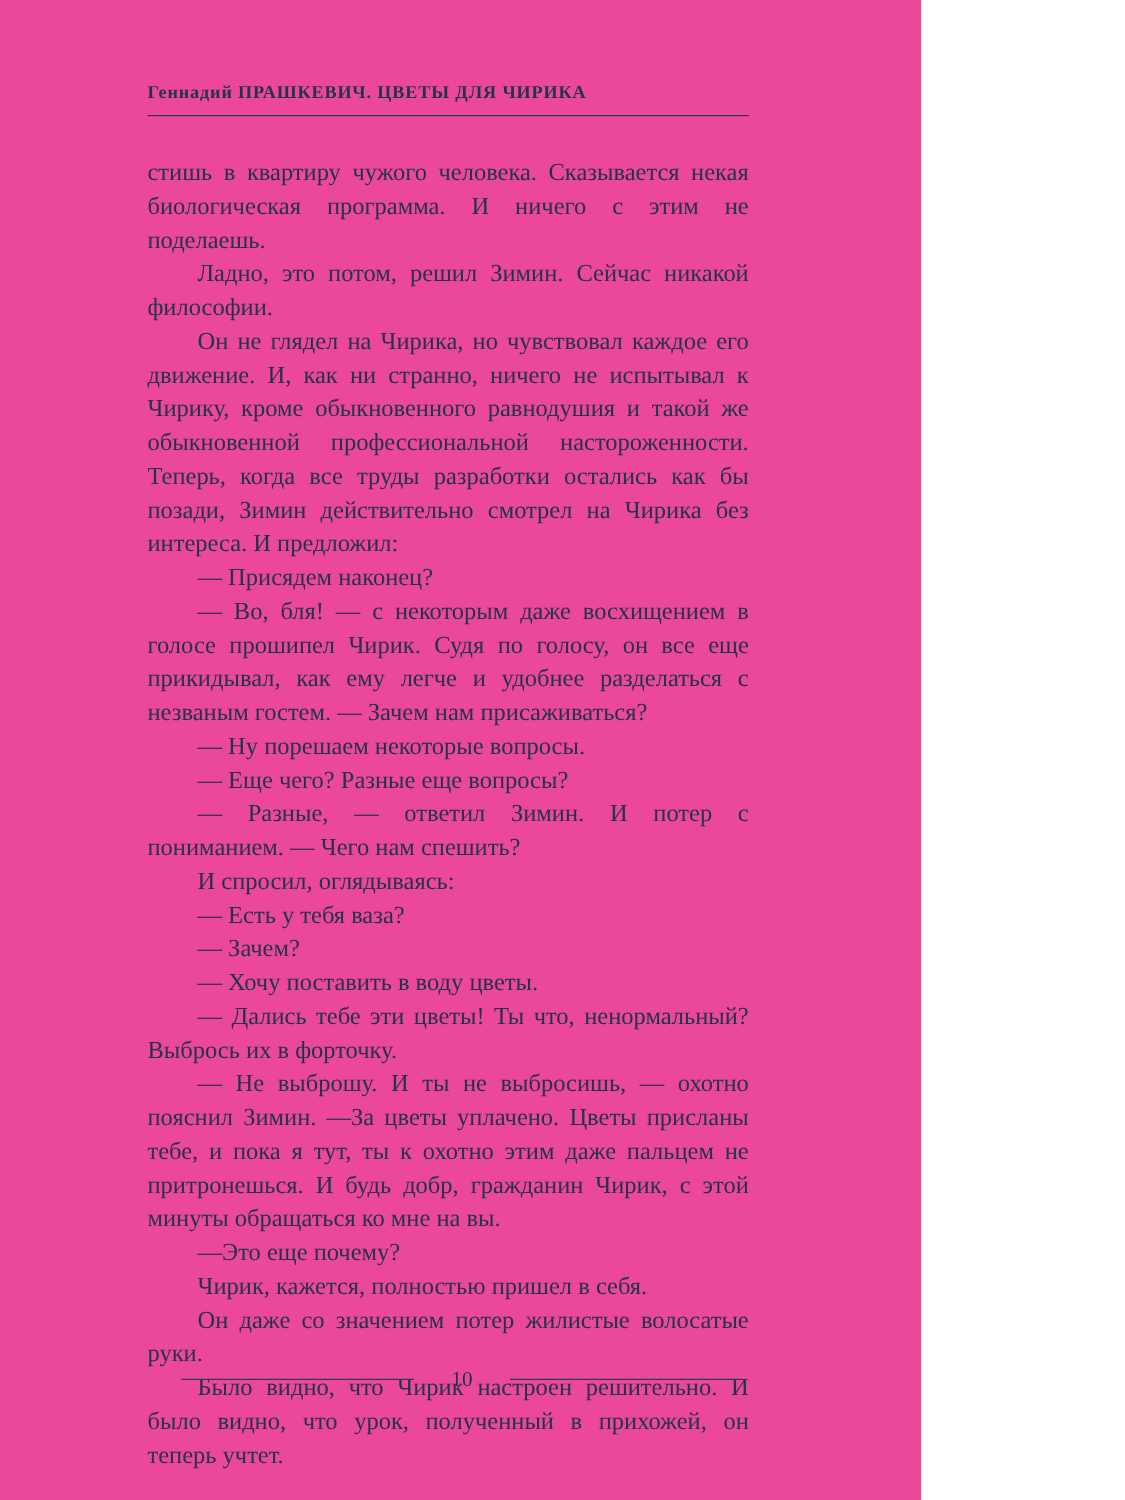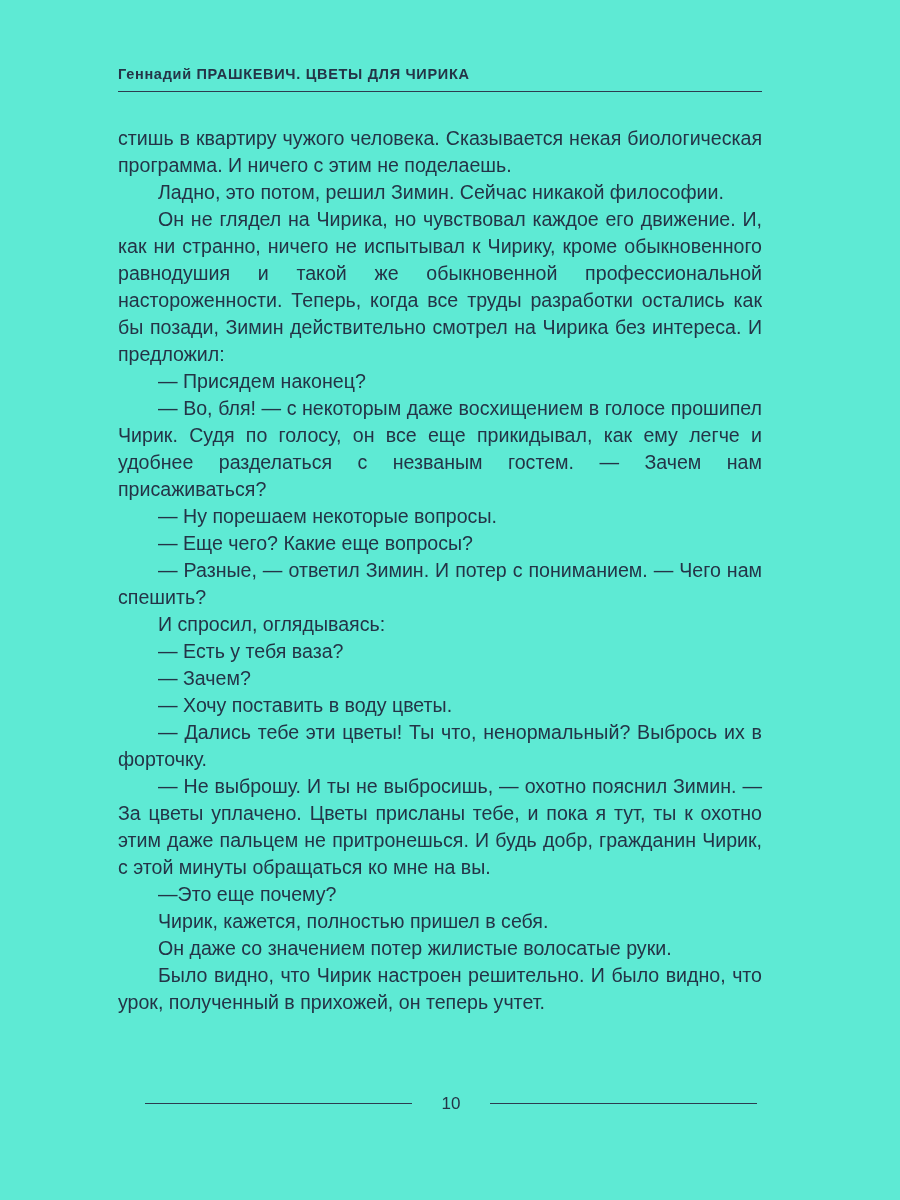--- a/index.html
+++ b/index.html
@@ -2,25 +2,25 @@
 <html lang="ru"><head>
 <meta charset="utf-8">
 <style>
   html, body {
     margin: 0;
     padding: 0;
     background: #ffffff;
   }
   .page {
     position: relative;
-    width: 900px;
+    width: 737px;
     height: 1200px;
-    background: #5eead4;
+    background: #ec4899;
     box-sizing: border-box;
-    font-family: Liberation Sans, sans-serif;
+    font-family: Liberation Serif, serif;
     color: #243447;
     overflow: hidden;
   }
   .running-header {
     position: absolute;
     top: 66px;
     left: 118px;
     right: 138px;
     font-size: 14.5px;
     font-weight: bold;
@@ -75,21 +75,21 @@
     <span>Геннадий ПРАШКЕВИЧ. ЦВЕТЫ ДЛЯ ЧИРИКА</span>
   </header>
 
   <main class="body-text">
     <p class="no-indent">стишь в квартиру чужого человека. Сказывается некая биологическая программа. И ничего с этим не поделаешь.</p>
     <p>Ладно, это потом, решил Зимин. Сейчас никакой философии.</p>
     <p>Он не глядел на Чирика, но чувствовал каждое его движение. И, как ни странно, ничего не испытывал к Чирику, кроме обыкновенного равнодушия и такой же обыкновенной профессиональной настороженности. Теперь, когда все труды разработки остались как бы позади, Зимин действительно смотрел на Чирика без интереса. И предложил:</p>
     <p>— Присядем наконец?</p>
     <p>— Во, бля! — с некоторым даже восхищением в голосе прошипел Чирик. Судя по голосу, он все еще прикидывал, как ему легче и удобнее разделаться с незваным гостем. — Зачем нам присаживаться?</p>
     <p>— Ну порешаем некоторые вопросы.</p>
-    <p>— Еще чего? Какие еще вопросы?</p>
+    <p>— Еще чего? Разные еще вопросы?</p>
     <p>— Разные, — ответил Зимин. И потер с пониманием. — Чего нам спешить?</p>
     <p>И спросил, оглядываясь:</p>
     <p>— Есть у тебя ваза?</p>
     <p>— Зачем?</p>
     <p>— Хочу поставить в воду цветы.</p>
     <p>— Дались тебе эти цветы! Ты что, ненормальный? Выбрось их в форточку.</p>
     <p>— Не выброшу. И ты не выбросишь, — охотно пояснил Зимин. —За цветы уплачено. Цветы присланы тебе, и пока я тут, ты к охотно этим даже пальцем не притронешься. И будь добр, гражданин Чирик, с этой минуты обращаться ко мне на вы.</p>
     <p>—Это еще почему?</p>
     <p>Чирик, кажется, полностью пришел в себя.</p>
     <p>Он даже со значением потер жилистые волосатые руки.</p>

